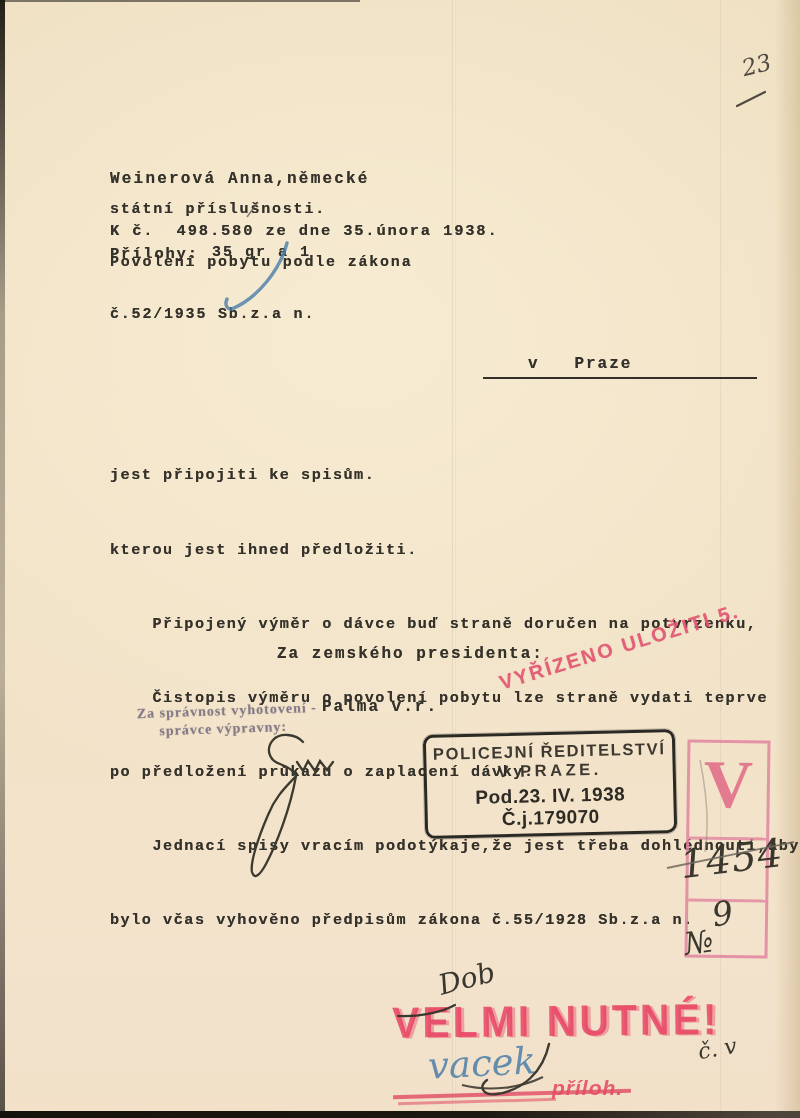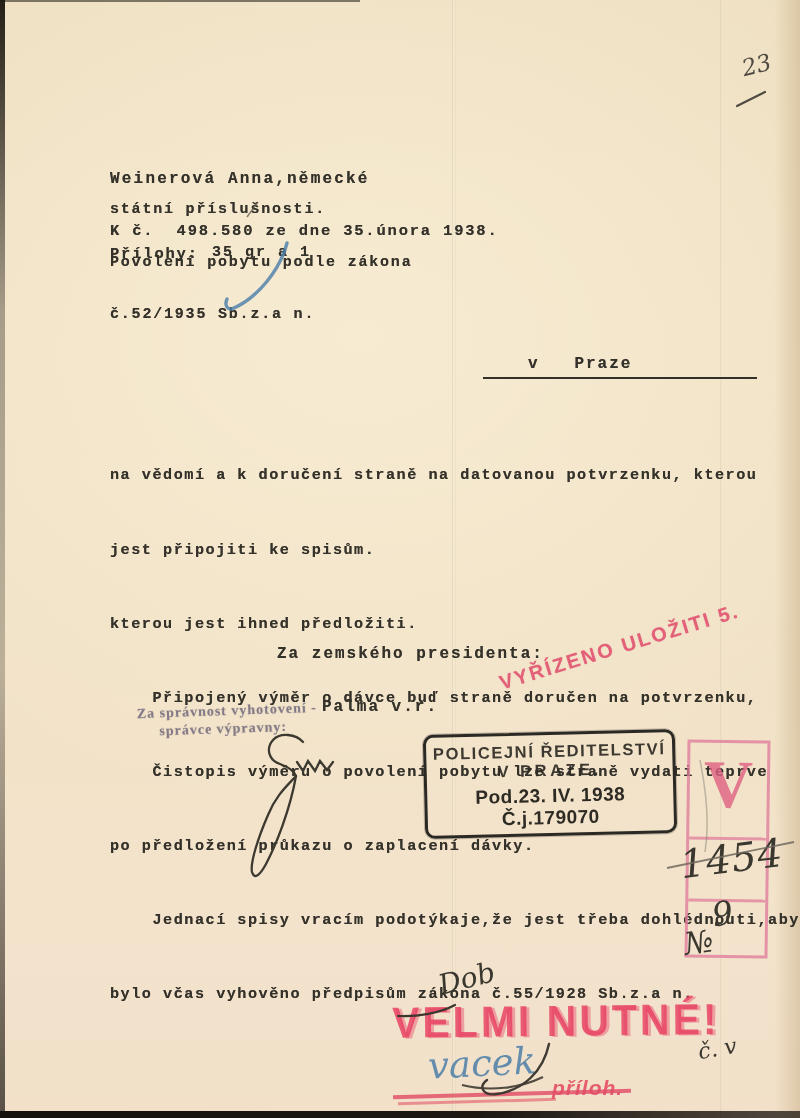--- a/index.html
+++ b/index.html
@@ -109,21 +109,20 @@
     <div>č.52/1935 Sb.z.a n.</div>
   </div>
   <div class="abs mono type h-ref">K č.  498.580 ze dne 35.února 1938.</div>
   <div class="abs mono type h-att">Přílohy:</div>
   <div class="abs mono type h-attval">35 gr a 1</div>
 
   <div class="abs mono type r2">v   Praze</div>
   <div class="abs r-underline"></div>
 
   <div class="abs mono type body-lines">
-    <div>na vědomí a k doručení straně na datovanou potvrzenku, kterou</div>
     <div>jest připojiti ke spisům.</div>
     <div>kterou jest ihned předložiti.</div>
     <div>    Připojený výměr o dávce buď straně doručen na potvrzenku,</div>
     <div>    Čistopis výměru o povolení pobytu lze straně vydati teprve</div>
     <div>po předložení průkazu o zaplacení dávky.</div>
     <div>    Jednací spisy vracím podotýkaje,že jest třeba dohlédnouti,aby</div>
     <div>bylo včas vyhověno předpisům zákona č.55/1928 Sb.z.a n.</div>
   </div>
 
   <div class="abs mono type c-title">Za zemského presidenta:</div>

